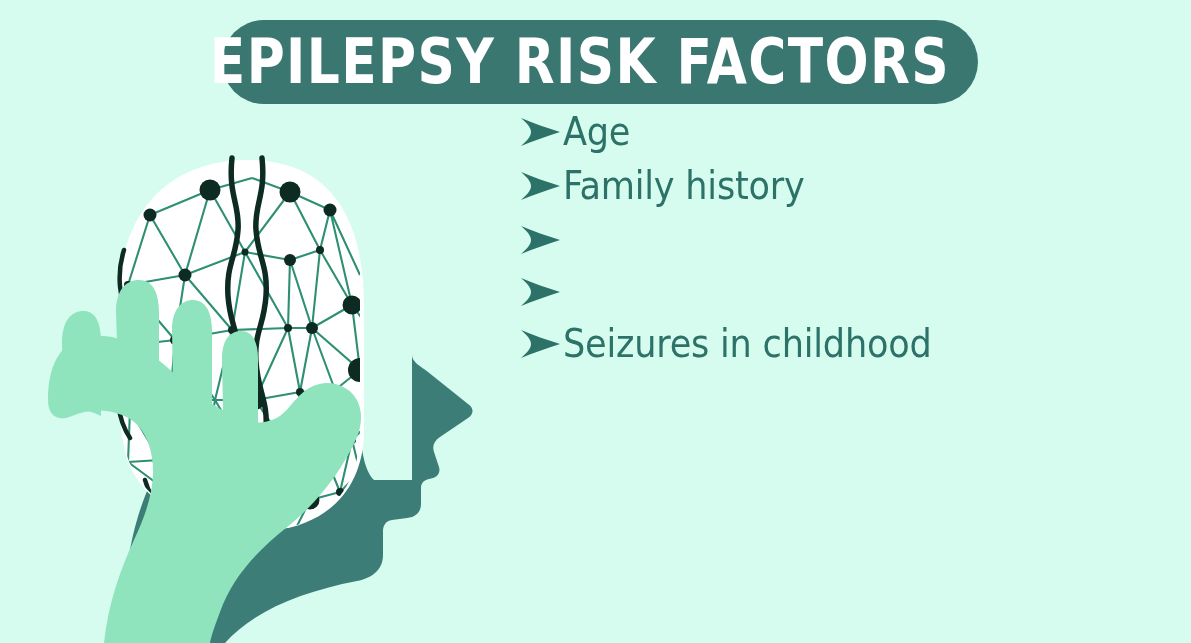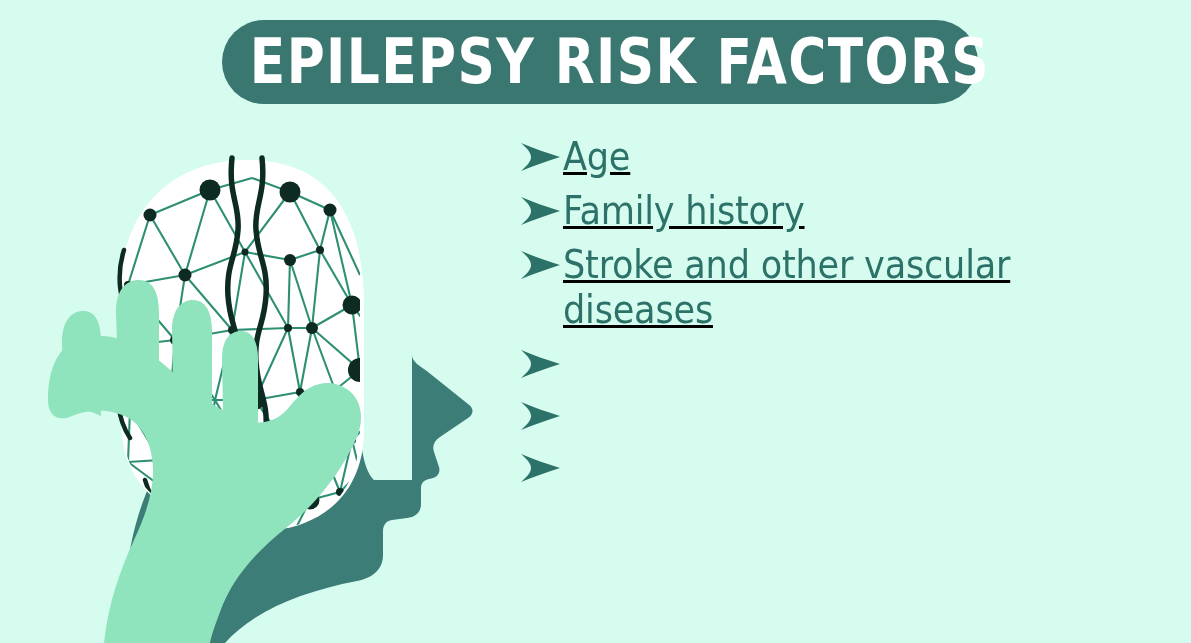--- a/index.html
+++ b/index.html
@@ -24,21 +24,21 @@
   #title-pill {
     position: absolute;
     left: 222px;
     top: 20px;
     width: 756px;
     height: 84px;
     background: #3a7771;
     border-radius: 42px;
     display: flex;
     align-items: center;
-    justify-content: flex-start;
+    justify-content: flex-end;
   }
   #title-text {
     color: #ffffff;
     font-family: "Liberation Sans Narrow", "DejaVu Sans Condensed", "Liberation Sans", sans-serif;
     font-weight: bold;
     font-size: 62px;
     letter-spacing: 1.5px;
     line-height: 1;
     white-space: nowrap;
     transform: scaleX(0.93);
@@ -51,23 +51,22 @@
     left: 0px;
     top: 100px;
     width: 500px;
     height: 543px;
   }
 
   
   #risk-list {
     position: absolute;
     left: 519px;
-    top: 134px;
+    top: 109px;
     width: 640px;
-    text-decoration: underline;
   }
   .risk-item {
     display: flex;
     align-items: flex-start;
     margin-bottom: 9px;
   }
   .risk-arrow {
     flex: 0 0 auto;
     width: 44px;
     height: 40px;
@@ -343,39 +342,34 @@
     </div>
 
     <div class="risk-item">
       <svg class="risk-arrow" viewBox="0 0 44 40">
         <path fill="#2d7268" d="M2,6 C14,11 28,16 41,20 C28,24 14,29 2,34 C9,28 12,24 12,20 C12,16 9,12 2,6 Z"></path>
       </svg>
       <span class="risk-label">Family history</span>
     </div>
 
 
-    <div class="risk-item">
-      <svg class="risk-arrow" viewBox="0 0 44 40">
-        <path fill="#2d7268" d="M2,6 C14,11 28,16 41,20 C28,24 14,29 2,34 C9,28 12,24 12,20 C12,16 9,12 2,6 Z"></path>
-      </svg>
-      <span class="risk-label" style="max-width:555px;display:inline-block;">Stroke and other vascular diseases</span>
-    </div>
-
-    <div class="risk-item">
-      <svg class="risk-arrow" viewBox="0 0 44 40">
-        <path fill="#2d7268" d="M2,6 C14,11 28,16 41,20 C28,24 14,29 2,34 C9,28 12,24 12,20 C12,16 9,12 2,6 Z"></path>
-      </svg>
-    </div>
-
-    <div class="risk-item">
-      <svg class="risk-arrow" viewBox="0 0 44 40">
-        <path fill="#2d7268" d="M2,6 C14,11 28,16 41,20 C28,24 14,29 2,34 C9,28 12,24 12,20 C12,16 9,12 2,6 Z"></path>
-      </svg>
-    </div>
-
-    <div class="risk-item">
-      <svg class="risk-arrow" viewBox="0 0 44 40">
-        <path fill="#2d7268" d="M2,6 C14,11 28,16 41,20 C28,24 14,29 2,34 C9,28 12,24 12,20 C12,16 9,12 2,6 Z"></path>
-      </svg>
+
+    <div class="risk-item">
+      <svg class="risk-arrow" viewBox="0 0 44 40">
+        <path fill="#2d7268" d="M2,6 C14,11 28,16 41,20 C28,24 14,29 2,34 C9,28 12,24 12,20 C12,16 9,12 2,6 Z"></path>
+      </svg>
+    </div>
+
+    <div class="risk-item">
+      <svg class="risk-arrow" viewBox="0 0 44 40">
+        <path fill="#2d7268" d="M2,6 C14,11 28,16 41,20 C28,24 14,29 2,34 C9,28 12,24 12,20 C12,16 9,12 2,6 Z"></path>
+      </svg>
+    </div>
+
+    <div class="risk-item">
+      <svg class="risk-arrow" viewBox="0 0 44 40">
+        <path fill="#2d7268" d="M2,6 C14,11 28,16 41,20 C28,24 14,29 2,34 C9,28 12,24 12,20 C12,16 9,12 2,6 Z"></path>
+      </svg>
+      <span class="risk-label">Seizures in childhood</span>
     </div>
 
   </div>
 </div>
 
 </body></html>

